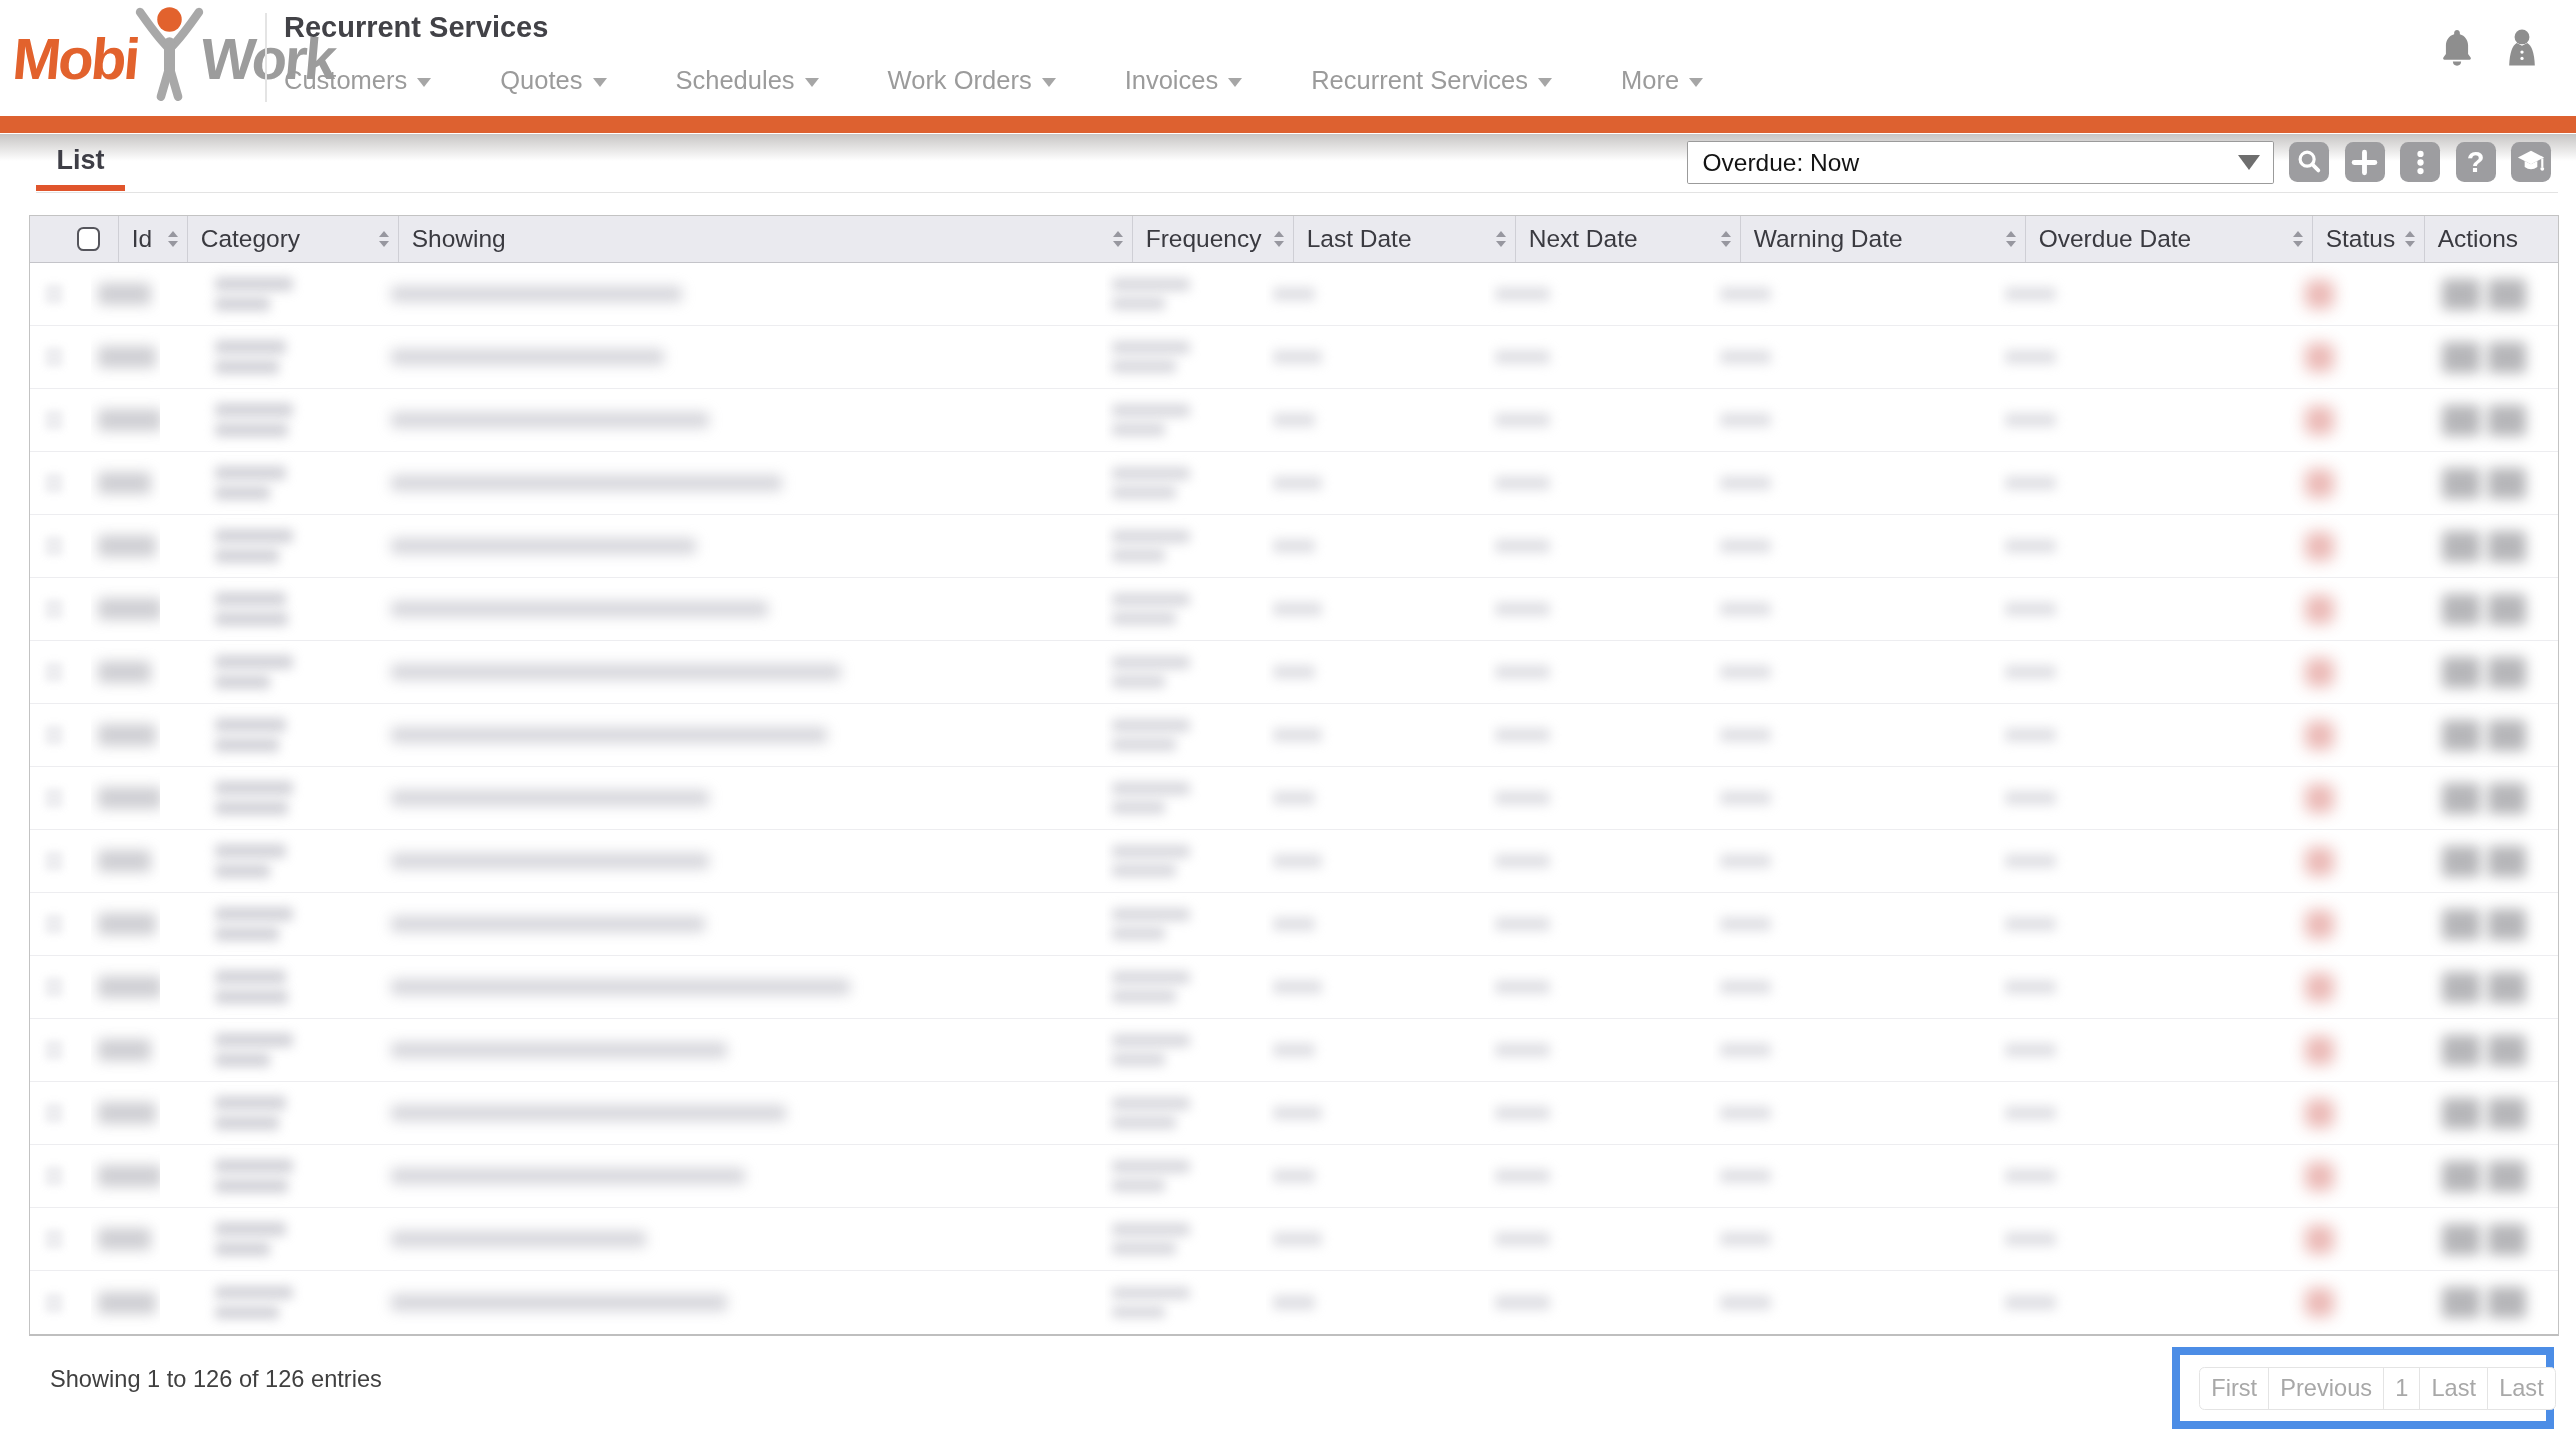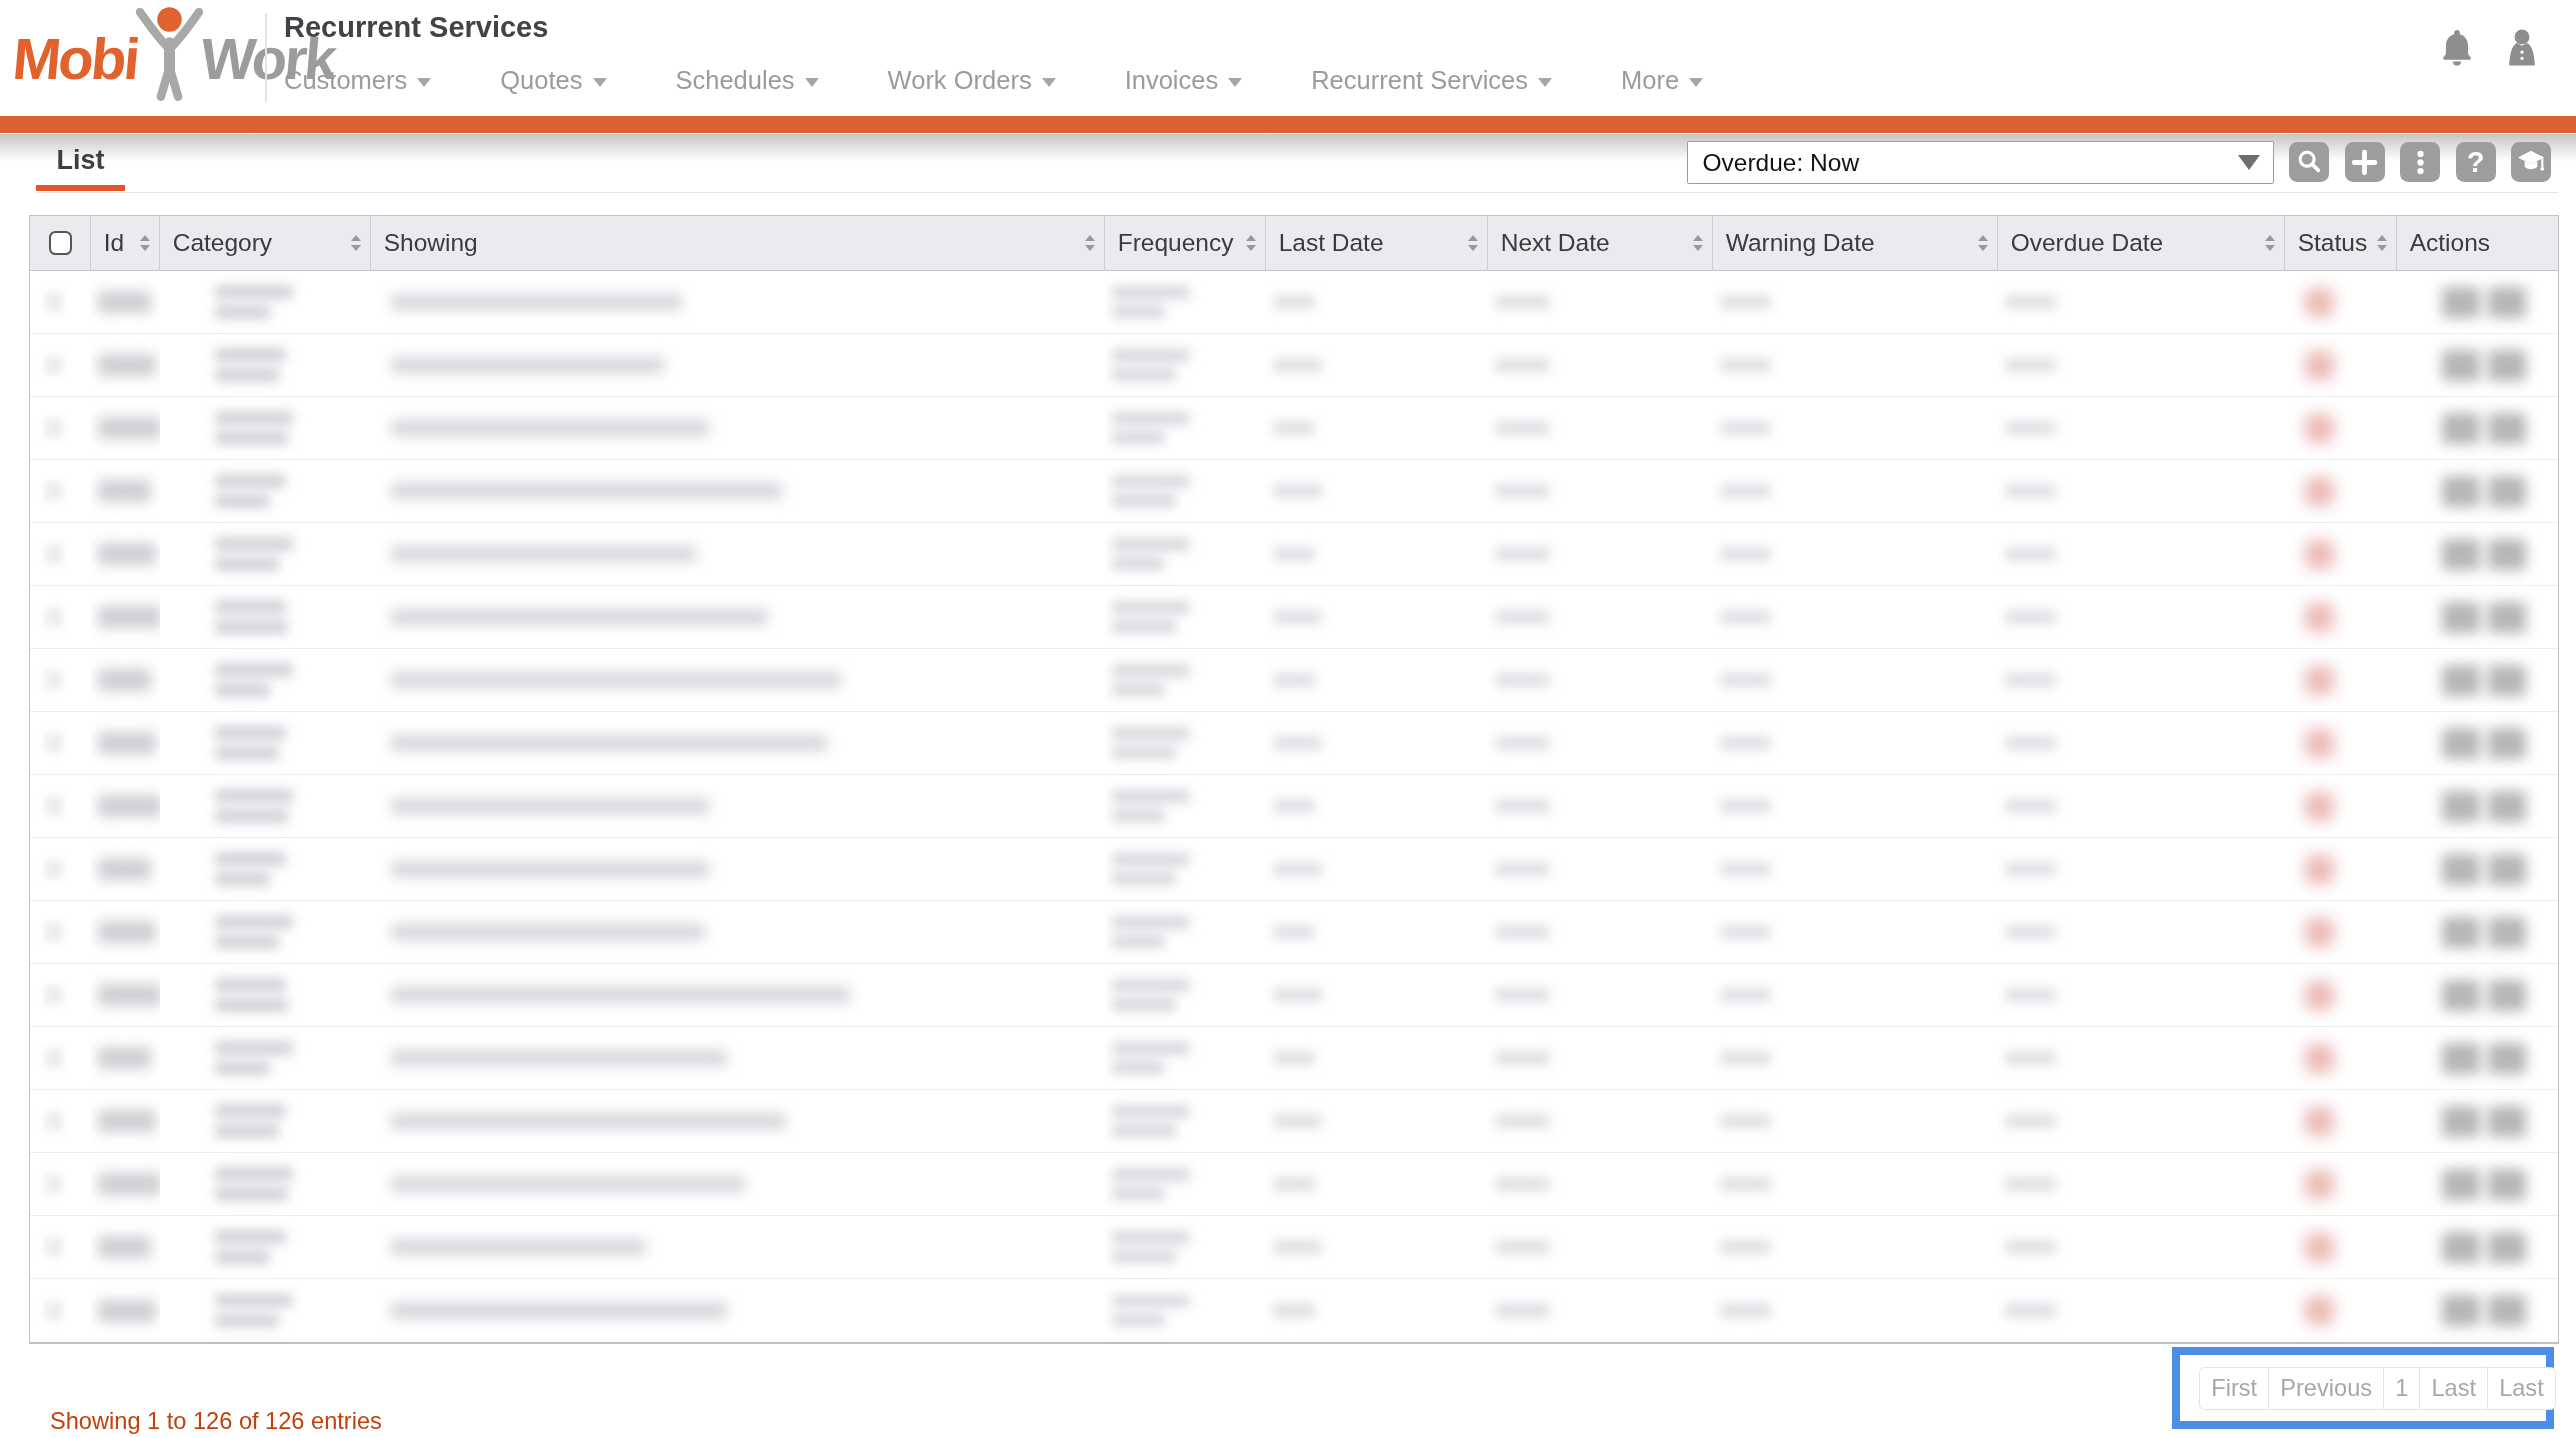--- a/index.html
+++ b/index.html
@@ -47,41 +47,41 @@
 
   .toolbar-buttons { position:absolute; left:2289px; top:142px; display:flex; gap:15.5px; }
   .toolbar-btn { width:40px; height:40px; border-radius:8.2px; background:#9d9da0;
     display:flex; align-items:center; justify-content:center; cursor:pointer; }
 
   
   .data-table { position:absolute; left:29px; top:215px; width:2530px;
     border:0.9px solid #c3c3c3; border-bottom:2.7px solid #bfbfbf; background:#fff; }
   .thead {
     display:grid; grid-template-columns:61px 69px 211px 734px 161px 222px 225px 285px 287px 112px 162px;
-    height:55px; background:#eaeaef; border-bottom:1.8px solid #c4c4c9; }
+    height:47px; background:#eaeaef; border-bottom:1.8px solid #c4c4c9;padding-left:28px; }
   .th { display:flex; align-items:center; justify-content:space-between;
     padding:0 9px 0 12.7px; border-right:0.9px solid #cfcfd5;
     font-size:24.5px; color:#3a3a40; cursor:pointer; overflow:hidden; }
   .th:last-child { border-right:none; cursor:default; }
   .th.center { justify-content:center; padding:0; }
   .header-checkbox { width:23px; height:24.5px; background:#fff; border:2.7px solid #55555c; border-radius:6.4px; cursor:pointer; }
   .sort { display:flex; flex-direction:column; gap:3.6px; flex:none; }
   .sort i { display:block; width:0; height:0; border-left:5.5px solid transparent; border-right:5.5px solid transparent; }
   .sort .up { border-bottom:6.4px solid #97979f; }
   .sort .down { border-top:6.4px solid #97979f; }
 
   .tr { display:grid; grid-template-columns:61px 69px 211px 734px 161px 222px 225px 285px 287px 112px 162px;
     height:63px; border-bottom:0.9px solid #ededf0; }
   .tr:last-child { border-bottom:none; }
   .td { display:flex; flex-direction:column; justify-content:center; gap:6.4px; overflow:hidden; }
   .td.hrow { flex-direction:row; align-items:center; gap:8.2px; }
   .blob { border-radius:3.6px; flex:none; }
 
   
-  .entries-summary { position:absolute; left:50px; top:1366px; font-size:23.6px; color:#c2410c;margin-top:42px; }
+  .entries-summary { position:absolute; left:50px; top:1366px; font-size:23.6px; color:#404040; }
   .pagination-highlight { position:absolute; left:2172px; top:1347px; width:382px; height:82px;
     border:8.2px solid var(--highlight-blue); background:#fff;
     display:flex; align-items:center; justify-content:center; }
   .pagination { display:flex;margin-left:29px; }
   .page-btn { height:43px; line-height:41px; padding:0 11px; margin-left:-0.9px;
     border:0.9px solid #e4e4e4; background:#fff; color:#a8a8a8; font-size:23.6px; cursor:pointer; white-space:nowrap; }
   .page-btn:first-child { border-radius:5.5px 0 0 5.5px; margin-left:0; }
   .page-btn:last-child { border-radius:0 5.5px 5.5px 0; }
 </style>
 </head>

